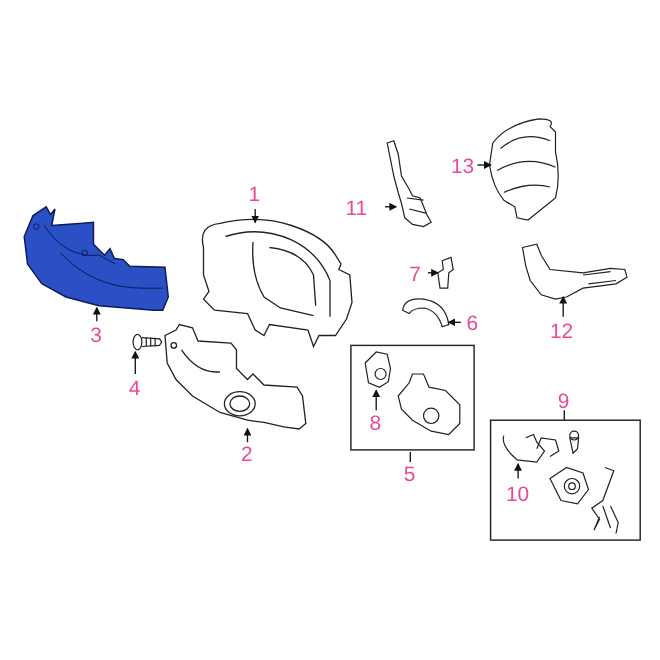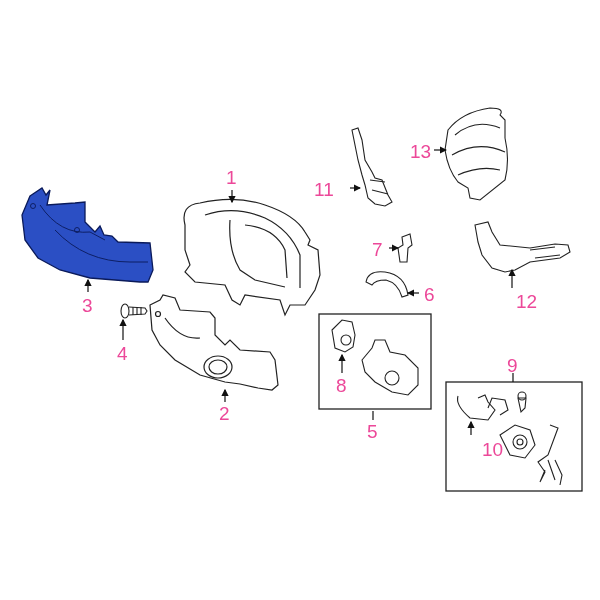--- a/index.html
+++ b/index.html
@@ -114,17 +114,17 @@
 
   <div class="lbl" style="left:226px;top:168px;">1</div>
   <div class="lbl" style="left:219px;top:404px;">2</div>
   <div class="lbl" style="left:82px;top:296px;">3</div>
   <div class="lbl" style="left:117px;top:344px;">4</div>
   <div class="lbl" style="left:367px;top:422px;">5</div>
   <div class="lbl" style="left:424px;top:285px;">6</div>
   <div class="lbl" style="left:372px;top:240px;">7</div>
   <div class="lbl" style="left:336px;top:376px;">8</div>
   <div class="lbl" style="left:507px;top:356px;">9</div>
-  <div class="lbl" style="left:460px;top:440px;margin-left:22px;">10</div>
+  <div class="lbl" style="left:460px;top:440px;">10</div>
   <div class="lbl" style="left:314px;top:180px;">11</div>
-  <div class="lbl" style="left:516px;top:292px;">12</div>
+  <div class="lbl" style="left:500px;top:292px;">12</div>
   <div class="lbl" style="left:410px;top:142px;">13</div>
 </div>
 
 </body></html>

